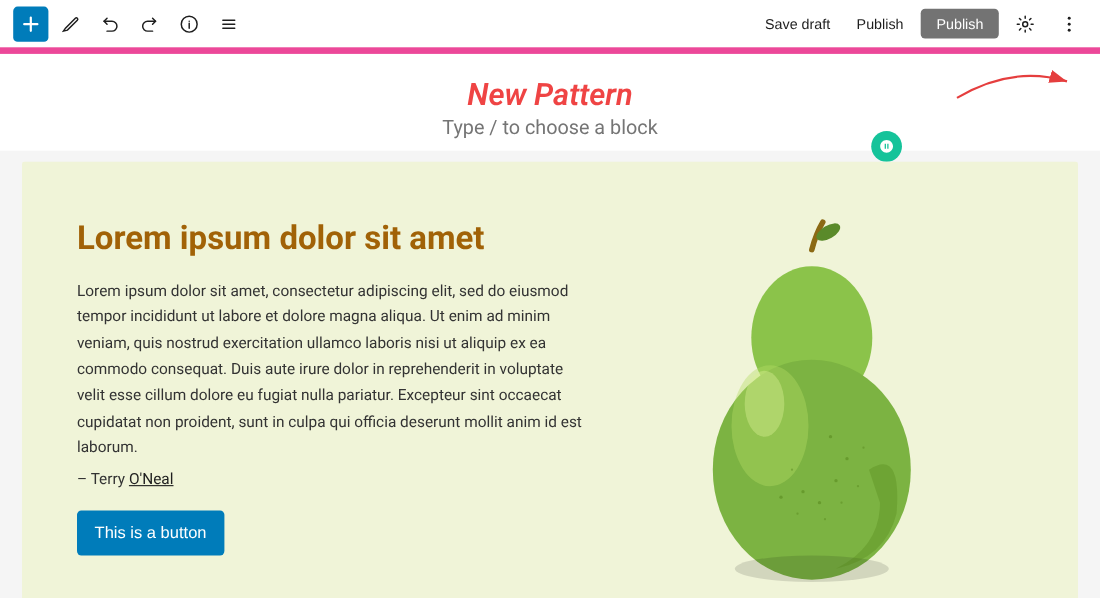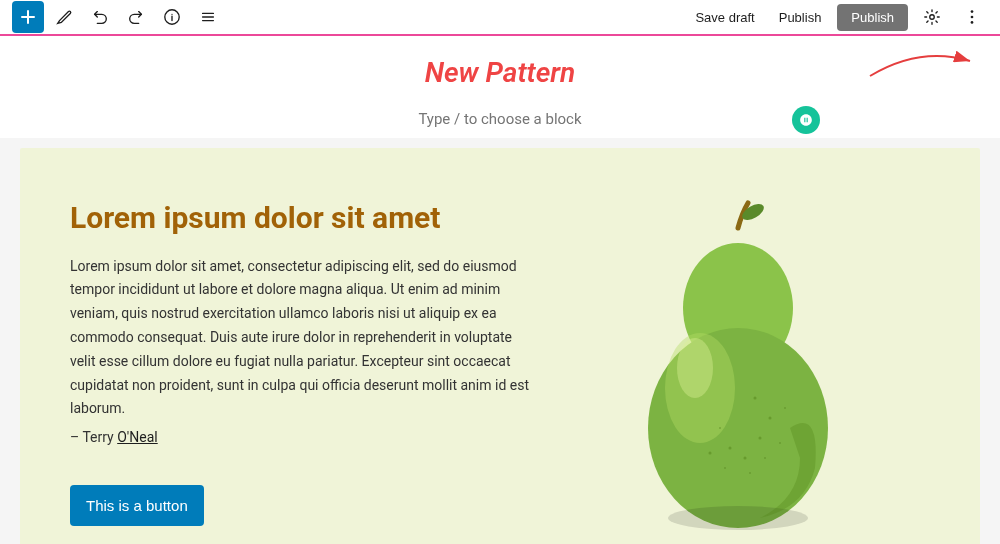--- a/index.html
+++ b/index.html
@@ -2,22 +2,22 @@
 <html><head>
   <meta charset="utf-8">
   <style>
     * { margin: 0; padding: 0; box-sizing: border-box; }
     body { font-family: -apple-system, BlinkMacSystemFont, 'Segoe UI', Roboto, sans-serif; background: #fff; width: 1000px; height: 544px; overflow: hidden; }
 
     
     .toolbar {
       display: flex;
       align-items: center;
-      height: 36px;
-      border-bottom: 2px solid #ec4899;
+      height: 49px;
+      border-bottom: 6px solid #ec4899;
       padding: 0 12px;
       background: #fff;
       position: relative;
       z-index: 10;
     }
     .toolbar-left {
       display: flex;
       align-items: center;
       gap: 4px;
       flex: 1;
@@ -78,23 +78,23 @@
       text-align: center;
     }
     .page-title {
       font-size: 28px;
       font-weight: 600;
       color: #ef4444;
       line-height: 1.2;
       font-style: italic;
     }
     .page-subtitle {
-      font-size: 15px;
+      font-size: 18px;
       color: #757575;
-      margin-top: 20px;
+      margin-top: 3px;
     }
 
     
     .editor-area {
       background: #f5f5f5;
       padding: 10px 20px;
       height: calc(544px - 44px);
       overflow-y: auto;
     }
 
@@ -126,21 +126,21 @@
     .content-body {
       font-size: 14px;
       color: #333;
       line-height: 1.7;
       margin-bottom: 8px;
     }
 
     .content-attribution {
       font-size: 14px;
       color: #333;
-      margin-bottom: 40px;
+      margin-bottom: 20px;
     }
     .content-attribution a {
       color: #1e1e1e;
       text-decoration: underline;
     }
 
     .btn-cta {
       background: #007cba;
       color: white;
       border: none;

